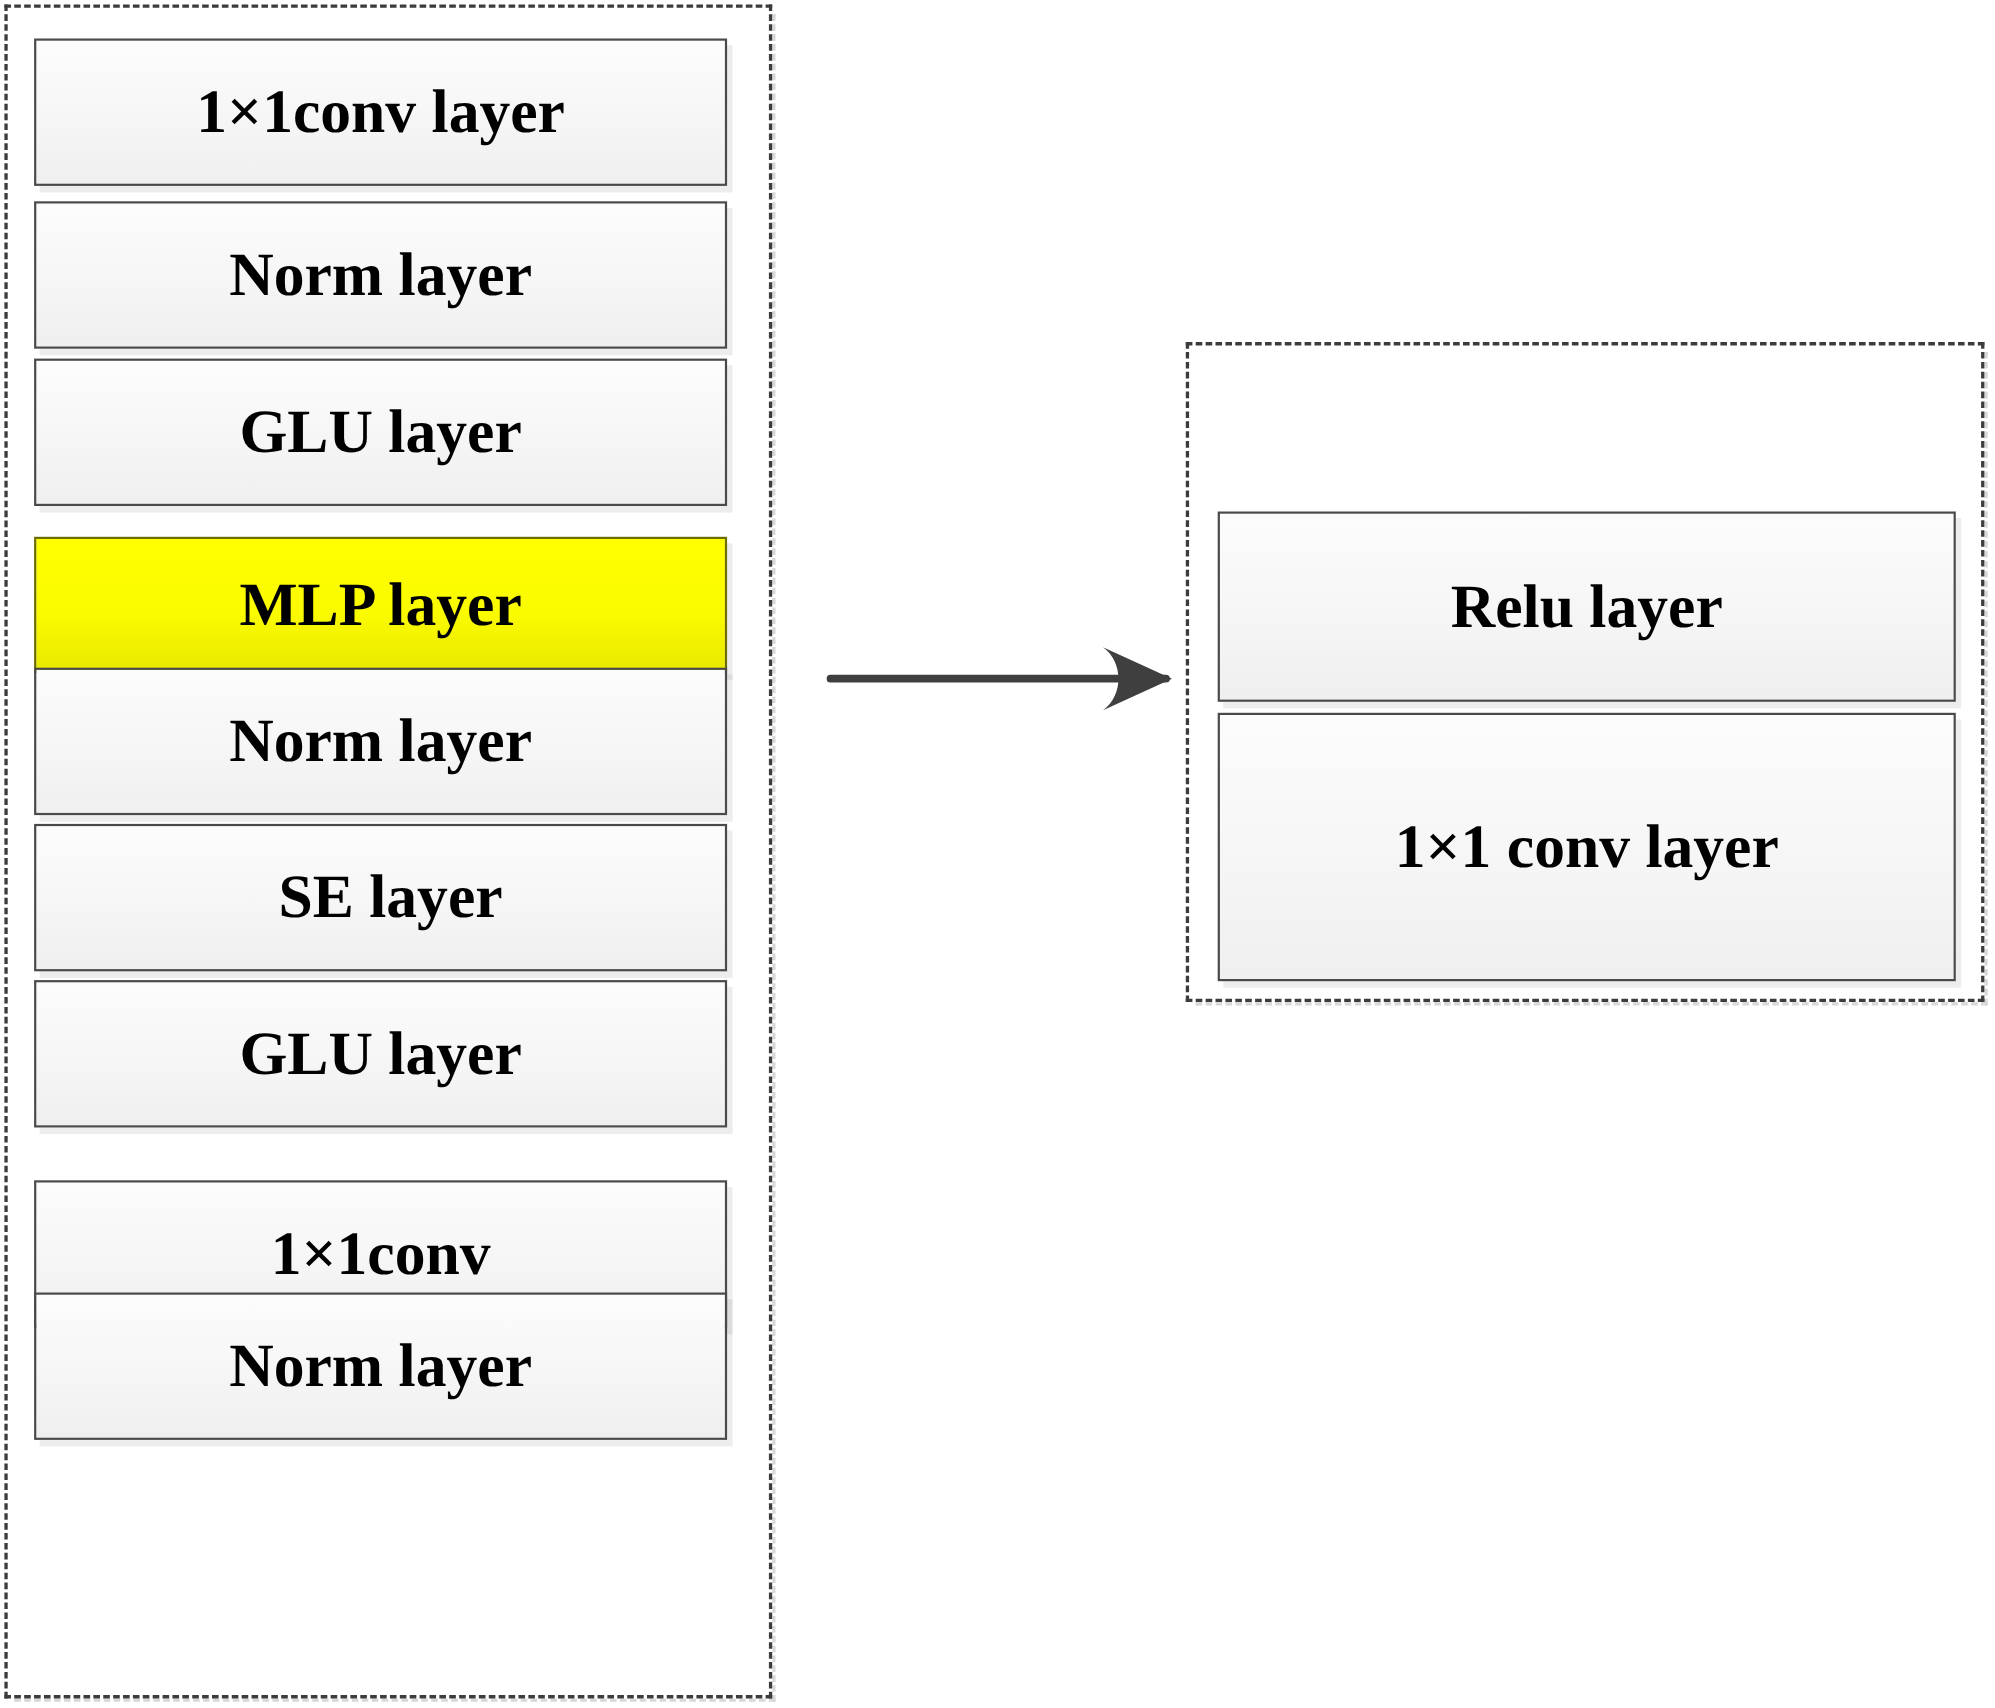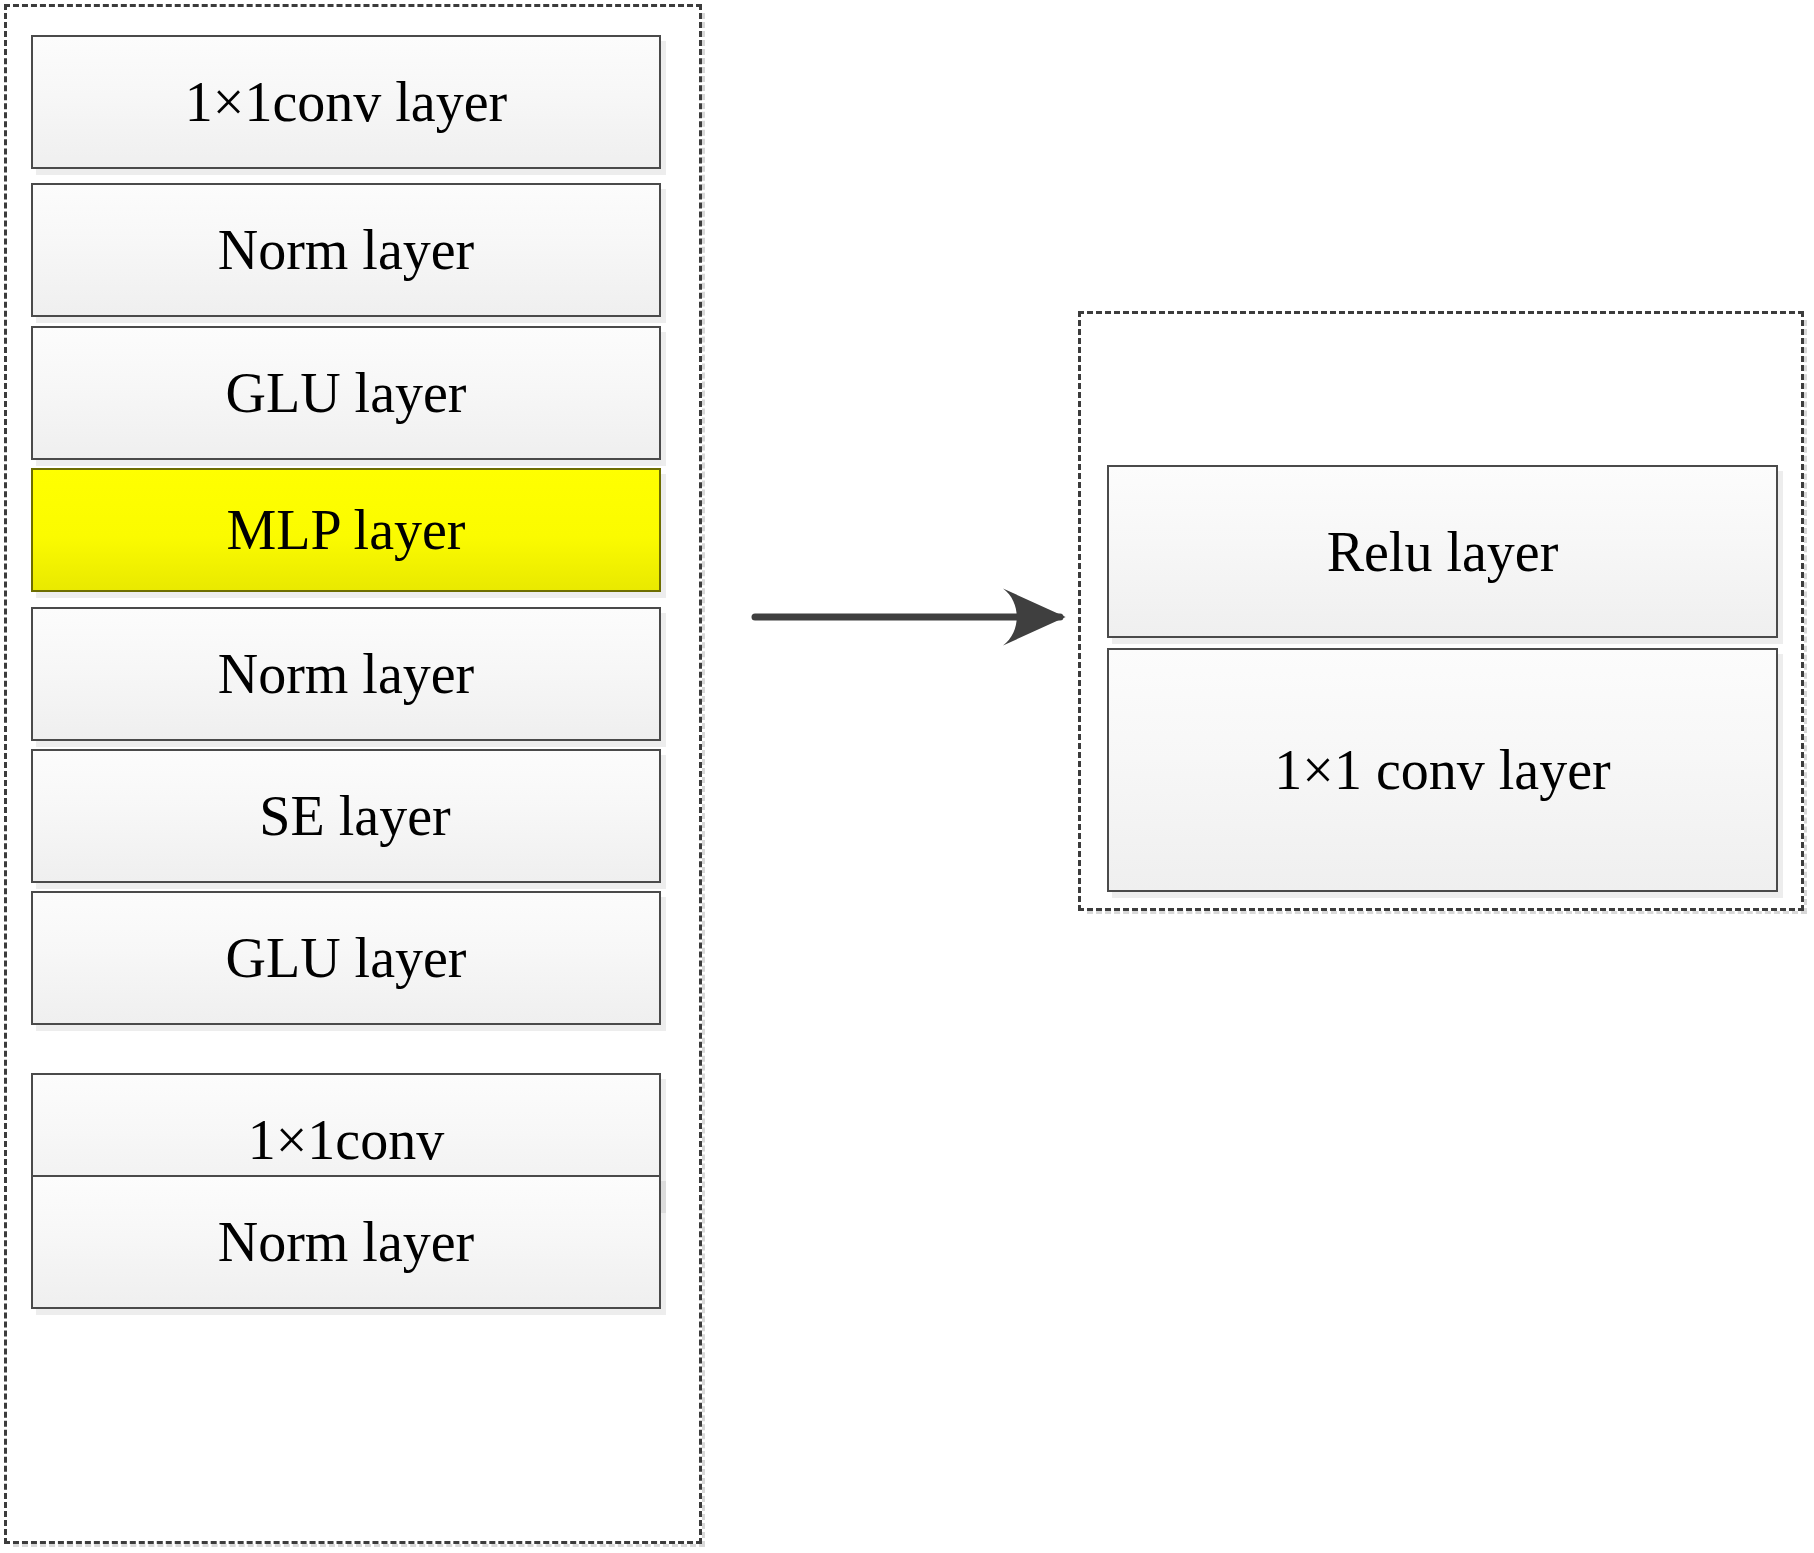--- a/index.html
+++ b/index.html
@@ -11,20 +11,21 @@
     overflow:hidden;
   }
   #canvas{position:absolute;left:0;top:0;width:1814px;height:1553px;}
 
   
   .group{
     position:absolute;
     border:3px dashed #3c3c3c;
     background:#ffffff;
     box-sizing:border-box;
+    font-weight:bold;
   }
   .group::after{
     content:"";
     position:absolute;
     left:6px;top:6px;right:-6px;bottom:-6px;
     border:3px dashed #d8d8d8;
     pointer-events:none;
     z-index:-1;
   }
 
@@ -41,20 +42,21 @@
     display:flex;
     align-items:center;
     justify-content:center;
     color:#000000;
     line-height:1;
     white-space:nowrap;
   }
   .layer-box.highlight{
     background:linear-gradient(to bottom,#ffff00 0%,#fbfb00 55%,#e9e900 100%);
     border-color:#6d6d00;
+    margin-top:20px;
   }
 
   .lbl{ display:inline-block; }
 
   
   #group-left .layer-box{ left:24px; width:630px; font-size:56px; }
   
   #group-right .layer-box{ left:26px; width:671px; font-size:56px; }
 
   

